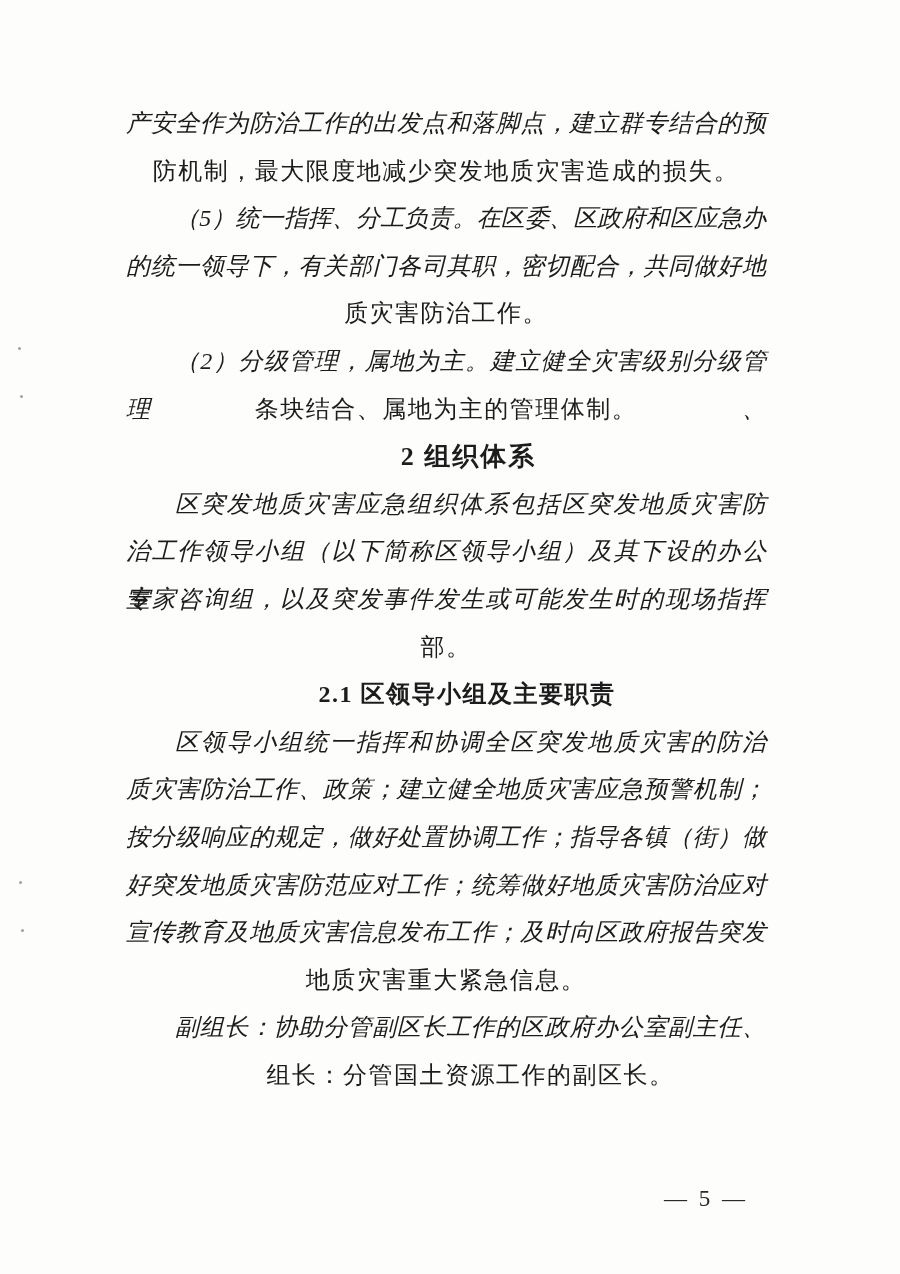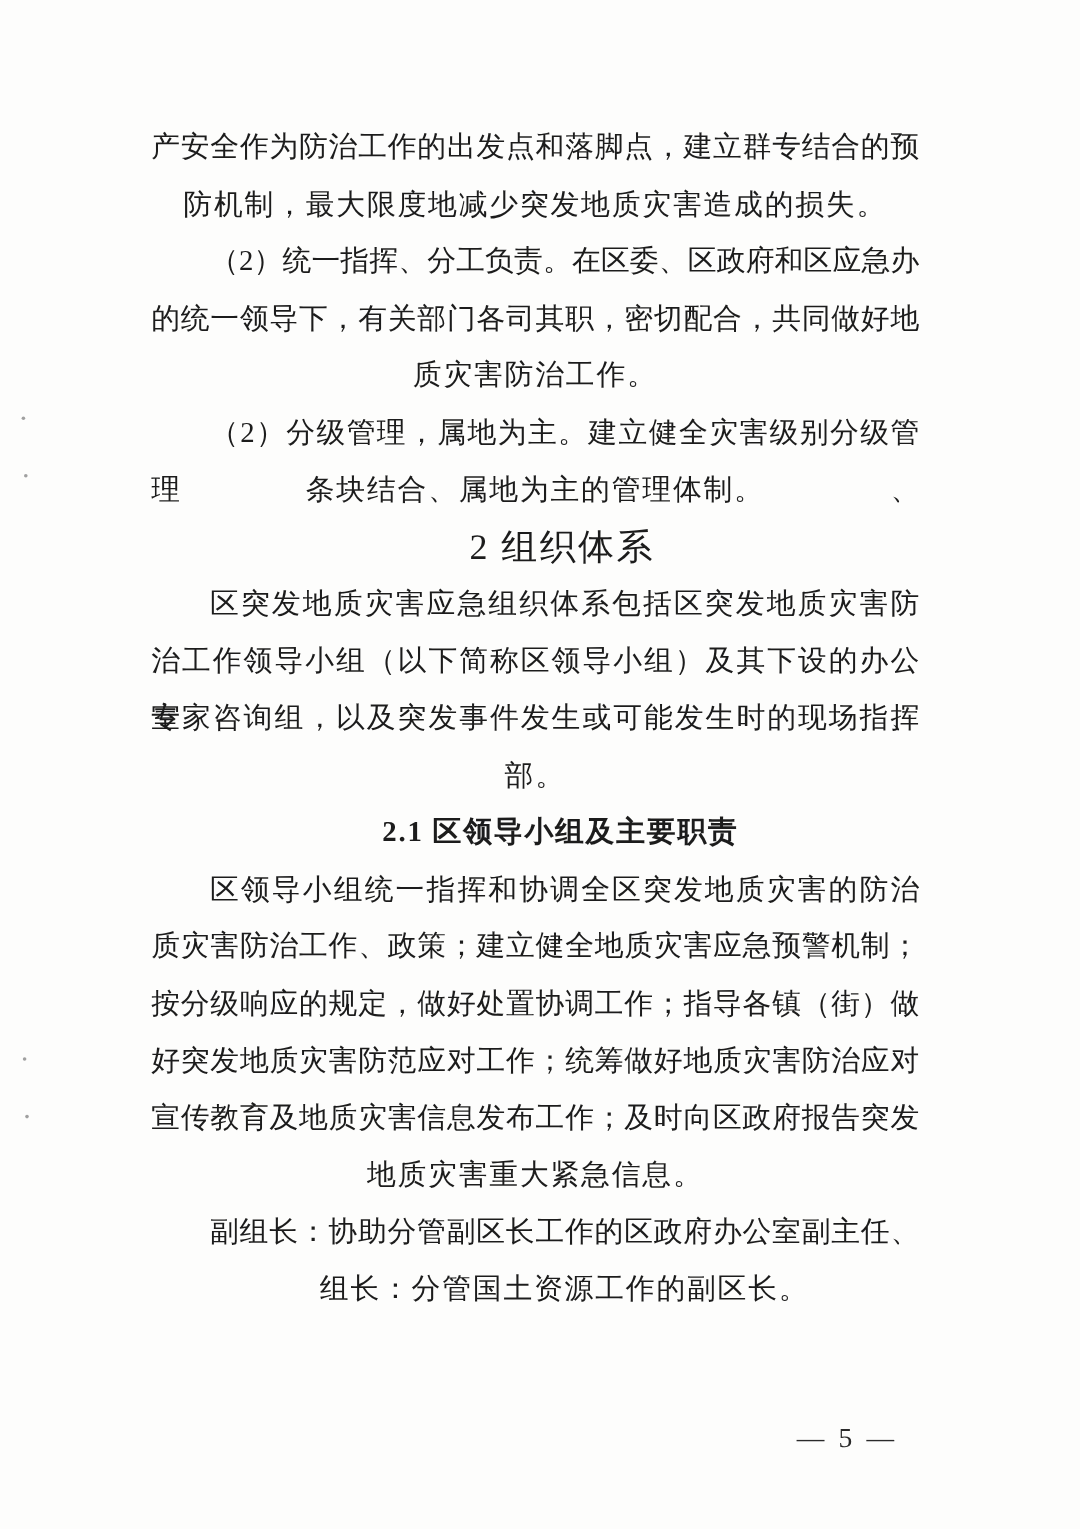--- a/index.html
+++ b/index.html
@@ -29,27 +29,28 @@
     white-space: nowrap;
     text-align: center;
     color: #1c1c1c;
   }
   .line.fill {
     white-space: normal;
     letter-spacing: 0;
     text-align: justify;
     text-align-last: justify;
     text-justify: inter-character;
+    font-style: italic;
   }
   .line.ind {
     text-indent: 49px;
   }
   .line.h1 {
-    font-weight: normal;
-    font-size: 30px;
+    font-weight: bold;
+    font-size: 26px;
     text-indent: 45px;
     letter-spacing: 2px;
   }
   .line.h2 {
     font-weight: bold;
     font-size: 24px;
     text-indent: 42px;
     letter-spacing: 1.5px;
     font-family: Liberation Serif, serif;
   }
@@ -73,21 +74,21 @@
   .speck.s2 { left: 20px; top: 395px; }
   .speck.s3 { left: 19px; top: 881px; }
   .speck.s4 { left: 21px; top: 929px; }
 </style>
 </head>
 <body>
 
 <div class="doc">
   <div class="line fill">产安全作为防治工作的出发点和落脚点，建立群专结合的预</div>
   <div class="line">防机制，最大限度地减少突发地质灾害造成的损失。</div>
-  <div class="line ind fill">（2）统一指挥、分工负责。在区委、区政府和区应急办</div>
+  <div class="line ind fill">（5）统一指挥、分工负责。在区委、区政府和区应急办</div>
   <div class="line fill">的统一领导下，有关部门各司其职，密切配合，共同做好地</div>
   <div class="line">质灾害防治工作。</div>
   <div class="line ind fill">（2）分级管理，属地为主。建立健全灾害级别分级管理、</div>
   <div class="line">条块结合、属地为主的管理体制。</div>
   <div class="line h1">2 组织体系</div>
   <div class="line ind fill">区突发地质灾害应急组织体系包括区突发地质灾害防</div>
   <div class="line fill">治工作领导小组（以下简称区领导小组）及其下设的办公室、</div>
   <div class="line fill">专家咨询组，以及突发事件发生或可能发生时的现场指挥</div>
   <div class="line">部。</div>
   <div class="line h2">2.1 区领导小组及主要职责</div>

